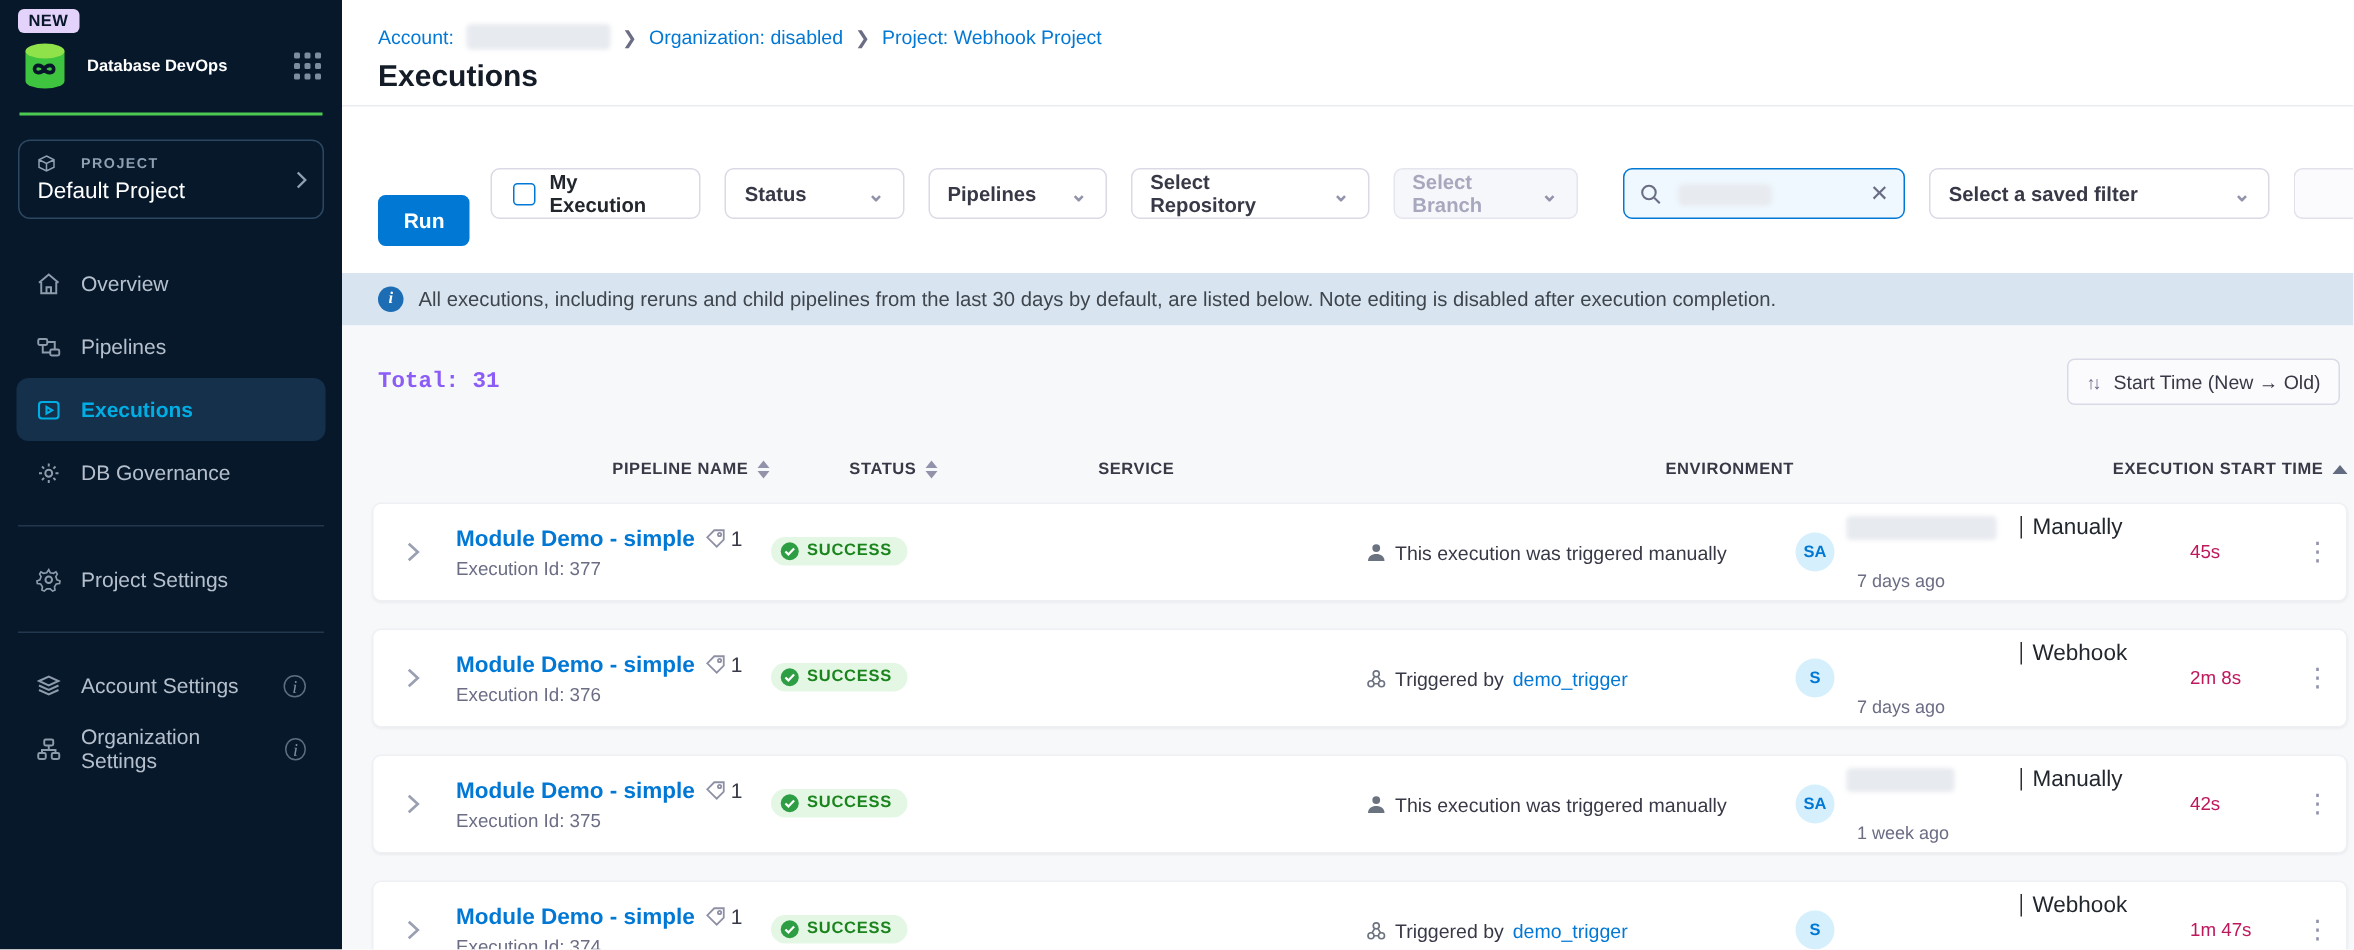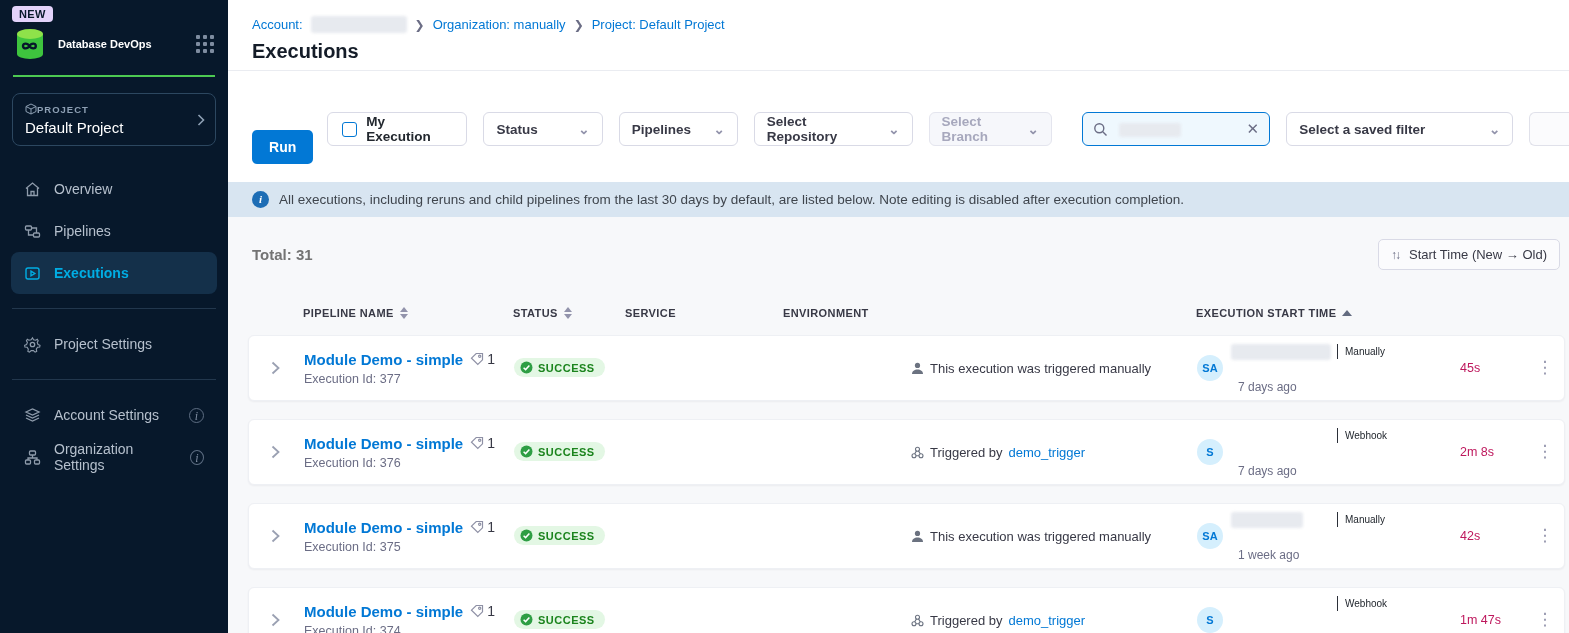--- a/index.html
+++ b/index.html
@@ -9,21 +9,21 @@
   
   .sidebar { width:228px; min-width:228px; background:#07182b; display:flex; flex-direction:column; position:relative; }
   .new-badge { position:absolute; top:6px; left:12px; background:#e3d3fb; color:#07182b; font-size:11px; font-weight:bold; padding:2px 7px; border-radius:4px; letter-spacing:.3px; }
   .brand-row { display:flex; align-items:center; margin:27px 14px 0 12px; gap:10px; }
   .brand-name { color:#fff; font-size:11px; font-weight:bold; flex:1; }
   .grid-icon { display:grid; grid-template-columns:repeat(3,4px); grid-gap:3px; cursor:pointer; }
   .grid-icon i { width:4px; height:4px; background:#7e8ca0; border-radius:1px; }
   .green-rule { height:2px; background:#4dc952; margin:14px 13px 0 13px; }
 
   .project-card { margin:16px 12px 0 12px; border:1px solid #2c4760; border-radius:8px; padding:9px 12px; position:relative; cursor:pointer; }
-  .project-label { display:flex; align-items:center; gap:0; color:#8ea0b4; font-size:9.5px; font-weight:bold; letter-spacing:1px;text-align:center; }
+  .project-label { display:flex; align-items:center; gap:17px; color:#8ea0b4; font-size:9.5px; font-weight:bold; letter-spacing:1px;text-align:center; }
   .project-name { color:#fff; font-size:15px; margin-top:4px; }
   .project-chev { position:absolute; right:10px; top:50%; transform:translateY(-50%); color:#8ea0b4; }
 
   .nav { margin-top:22px; }
   .nav-item { display:flex; align-items:center; gap:13px; height:42px; margin:0 11px; padding:0 13px; border-radius:8px; color:#b6c0cd; font-size:14px; cursor:pointer; }
   .nav-item svg { stroke:#8e9bab; }
   .nav-item.active { background:#14304a; color:#00ade4; font-weight:bold; }
   .nav-item.active svg { stroke:#00ade4; }
   .nav-info { margin-left:auto; color:#7e8ca0; font-size:12px; border:1px solid #5d6d82; border-radius:50%; width:15px; height:15px; line-height:14px; text-align:center; font-family:"Liberation Serif", serif; font-style:italic; }
   .side-divider { height:1px; background:#22374d; margin:14px 12px; }
@@ -55,27 +55,27 @@
   .toolbar-cut { height:34px; width:40px; border:1px solid #e0e1ea; border-radius:6px 0 0 6px; margin-left:16px; border-right:none; background:#fbfbfd; }
 
   
   .banner { height:35px; background:#d8e5f1; display:flex; align-items:center; gap:10px; padding:0 24px; }
   .info-ic { width:17px; height:17px; min-width:17px; background:#1d6db5; color:#fff; border-radius:50%; font-size:11px; font-weight:bold; text-align:center; line-height:17px; font-family:"Liberation Serif", serif; font-style:italic; }
   .banner-text { font-size:13.5px; color:#3f454d; }
 
   
   .content { flex:1; background:#f7f8fa; overflow:hidden; }
   .list-head { display:flex; justify-content:space-between; align-items:flex-start; padding:22px 9px 0 24px; }
-  .total { font-size:15px; font-weight:bold; color:#737373; padding-top:7px; }
+  .total { font-size:15px; font-weight:bold; color:#8b5cf6; padding-top:7px;font-family:Liberation Mono, monospace; }
   .sort-btn { display:flex; align-items:center; gap:8px; background:#fbfbfd; border:1px solid #d9dae6; border-radius:5px; height:31px; padding:0 12px; font-size:13px; color:#383946; cursor:pointer; }
   .sort-arrows { color:#6b6d85; font-size:12px; letter-spacing:-2px; margin-right:2px; }
 
   .grid-cols { display:grid; grid-template-columns:55px 210px 112px 158px 127px 286px 1fr; align-items:center; }
   .thead { margin:33px 4px 12px 20px; height:20px; }
-  .th { font-size:11px; font-weight:bold; color:#383946; letter-spacing:.4px; display:flex; align-items:center; gap:6px; }
+  .th { font-size:11px; font-weight:bold; color:#383946; letter-spacing:.4px; display:flex; align-items:center; gap:6px;justify-content:flex-end; }
   .tri { width:0; height:0; border-left:4px solid transparent; border-right:4px solid transparent; }
   .tri-up { border-bottom:5px solid #9293ab; }
   .tri-dn { border-top:5px solid #9293ab; }
   .sort-stack { display:flex; flex-direction:column; gap:2px; cursor:pointer; }
   .tri-asc { border-bottom:6px solid #636b80; border-left:5px solid transparent; border-right:5px solid transparent; }
 
   .row-card { background:#fff; border:1px solid #eef0f4; border-radius:6px; box-shadow:0 1px 2px rgba(20,28,40,.05); height:66px; margin:0 4px 18px 20px; cursor:pointer; }
   .cell-chev { padding-left:22px; color:#9aa0b2; }
   .pname-line { display:flex; align-items:center; gap:7px; }
   .pname { color:#0278d5; font-size:15px; font-weight:bold; text-decoration:none; cursor:pointer; }
@@ -84,21 +84,21 @@
   .badge-success { display:inline-flex; align-items:center; gap:5px; background:#e3f7e4; border-radius:10px; padding:3px 10px 3px 6px; }
   .badge-success span { font-size:11px; font-weight:bold; color:#1b841d; letter-spacing:.5px; }
   .trigger-cell { display:flex; align-items:center; gap:6px; font-size:13px; color:#383946; }
   .trigger-link { color:#0278d5; cursor:pointer; }
   .start-cell { display:flex; align-items:center; padding-right:8px; }
   .avatar { width:26px; height:26px; min-width:26px; border-radius:50%; background:#d5effd; color:#0278d5; font-size:11px; font-weight:bold; display:flex; align-items:center; justify-content:center; }
   .start-info { margin-left:8px; flex:1; }
   .start-line1 { display:flex; align-items:center; min-height:18px; }
   .name-slot { width:104px; display:flex; align-items:center; }
   .name-redact { height:16px; }
-  .via { border-left:1.5px solid #2b2f38; padding-left:7px; margin-left:2px; font-size:10px; color:#22272e; line-height:15px; }
+  .via { border-left:1.5px solid #2b2f38; padding-left:7px; margin-left:12px; font-size:15px; color:#22272e; line-height:15px; }
   .time-ago { font-size:12px; color:#6b6d85; margin-top:19px; margin-left:7px; }
   .duration { width:74px; font-size:12.5px; color:#be185d; }
   .kebab { width:22px; color:#9293ab; font-size:17px; text-align:center; line-height:10px; cursor:pointer; letter-spacing:0; }
 
   svg { display:block; }
 </style>
 </head>
 <body>
 
 <div class="sidebar">
@@ -164,20 +164,29 @@
     </div>
     <div class="nav-item active">
       <span>
           <svg width="17" height="17" viewBox="0 0 17 17" fill="none" stroke-width="1.4">
             <rect x="2" y="3" width="13" height="11" rx="2"></rect>
             <path d="M7 6.2 L10.8 8.5 L7 10.8 Z"></path>
           </svg>
         </span>
       <span>Executions</span>
     </div>
+    <div class="nav-item">
+      <span>
+          <svg width="17" height="17" viewBox="0 0 17 17" fill="none" stroke-width="1.3">
+            <circle cx="8.5" cy="8.5" r="2.3"></circle>
+            <path d="M8.5 2 v2 M8.5 13 v2 M2 8.5 h2 M13 8.5 h2 M4 4 l1.4 1.4 M11.6 11.6 L13 13 M13 4 l-1.4 1.4 M5.4 11.6 L4 13"></path>
+          </svg>
+        </span>
+      <span>DB Governance</span>
+    </div>
   </div>
 
   <div class="side-divider"></div>
 
   <div class="nav-item">
     <span>
         <svg width="17" height="17" viewBox="0 0 17 17" fill="none" stroke-width="1.3">
           <circle cx="8.5" cy="8.5" r="2.2"></circle>
           <path d="M8.5 1.8 l1 2 2.2.4 1.6-1 .9 1.5-1 1.7.8 2.1 2 .8 -.3 1.7-2.2.3-1.2 1.9.4 2.2-1.6.7-1.7-1.5-2.2 0-1.7 1.5-1.6-.7.4-2.2-1.2-1.9-2.2-.3-.3-1.7 2-.8.8-2.1-1-1.7.9-1.5 1.6 1 2.2-.4z" stroke-width="1.1"></path>
         </svg>
@@ -210,23 +219,23 @@
   </div>
 </div>
 
 <div class="main">
 
   <div class="page-header">
     <div class="breadcrumb">
       <a class="crumb">Account:</a>
       <span class="redact crumb-redact"></span>
       <span class="crumb-sep">❯</span>
-      <a class="crumb">Organization: manually</a>
+      <a class="crumb">Organization: disabled</a>
       <span class="crumb-sep">❯</span>
-      <a class="crumb">Project: Default Project</a>
+      <a class="crumb">Project: Webhook Project</a>
     </div>
     <div class="page-title">Executions</div>
   </div>
 
   <div class="toolbar">
     <button class="btn-run">Run</button>
     <div class="chk-box">
       <span class="chk-square"></span>
       <span class="chk-label">My Execution</span>
     </div>

